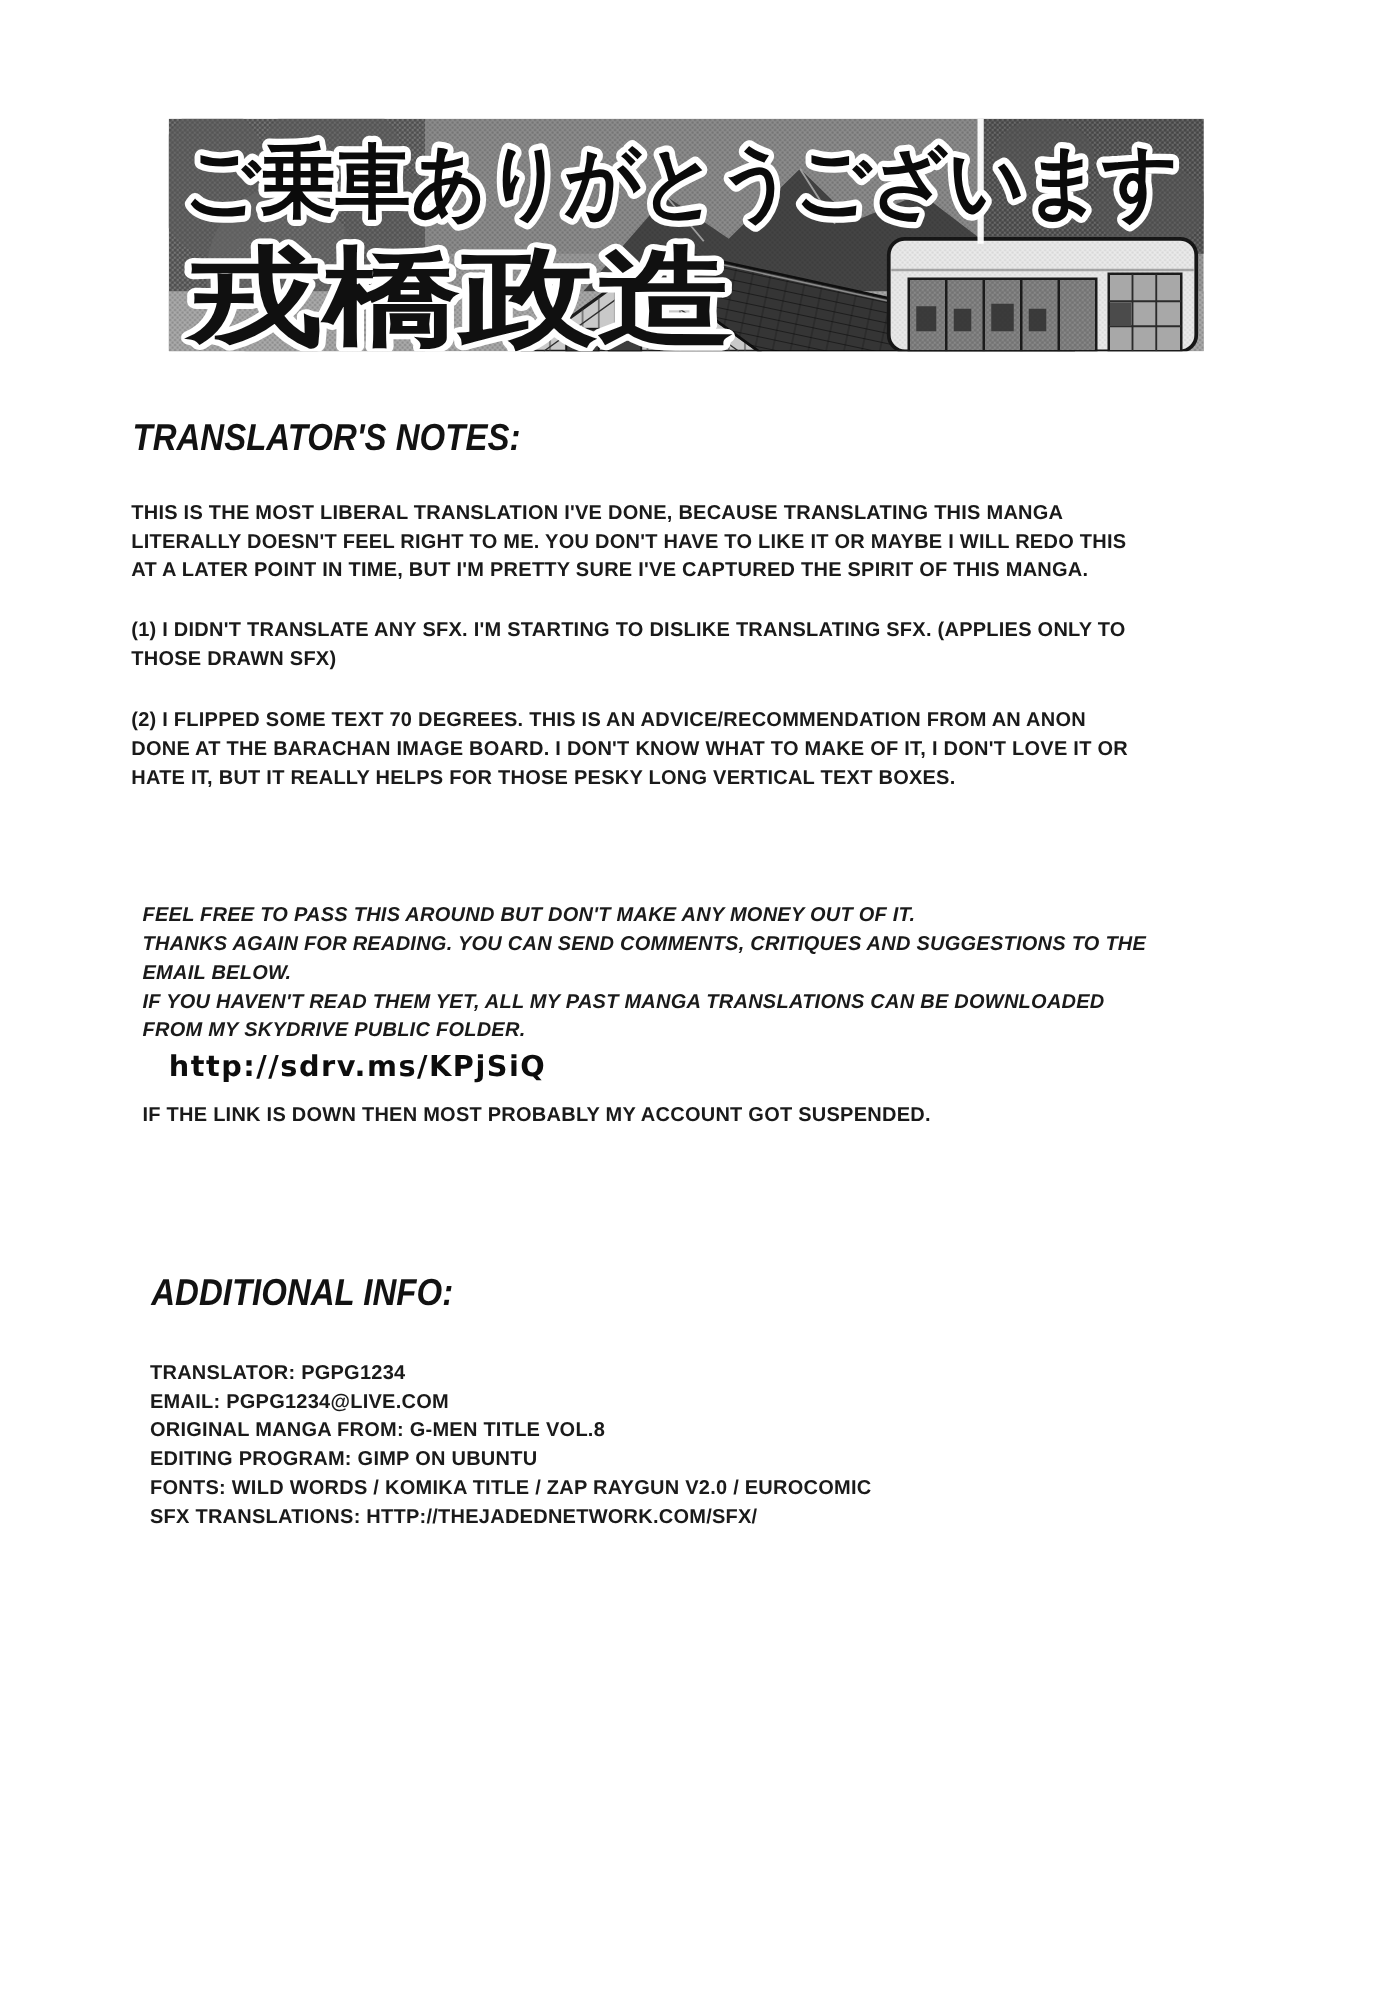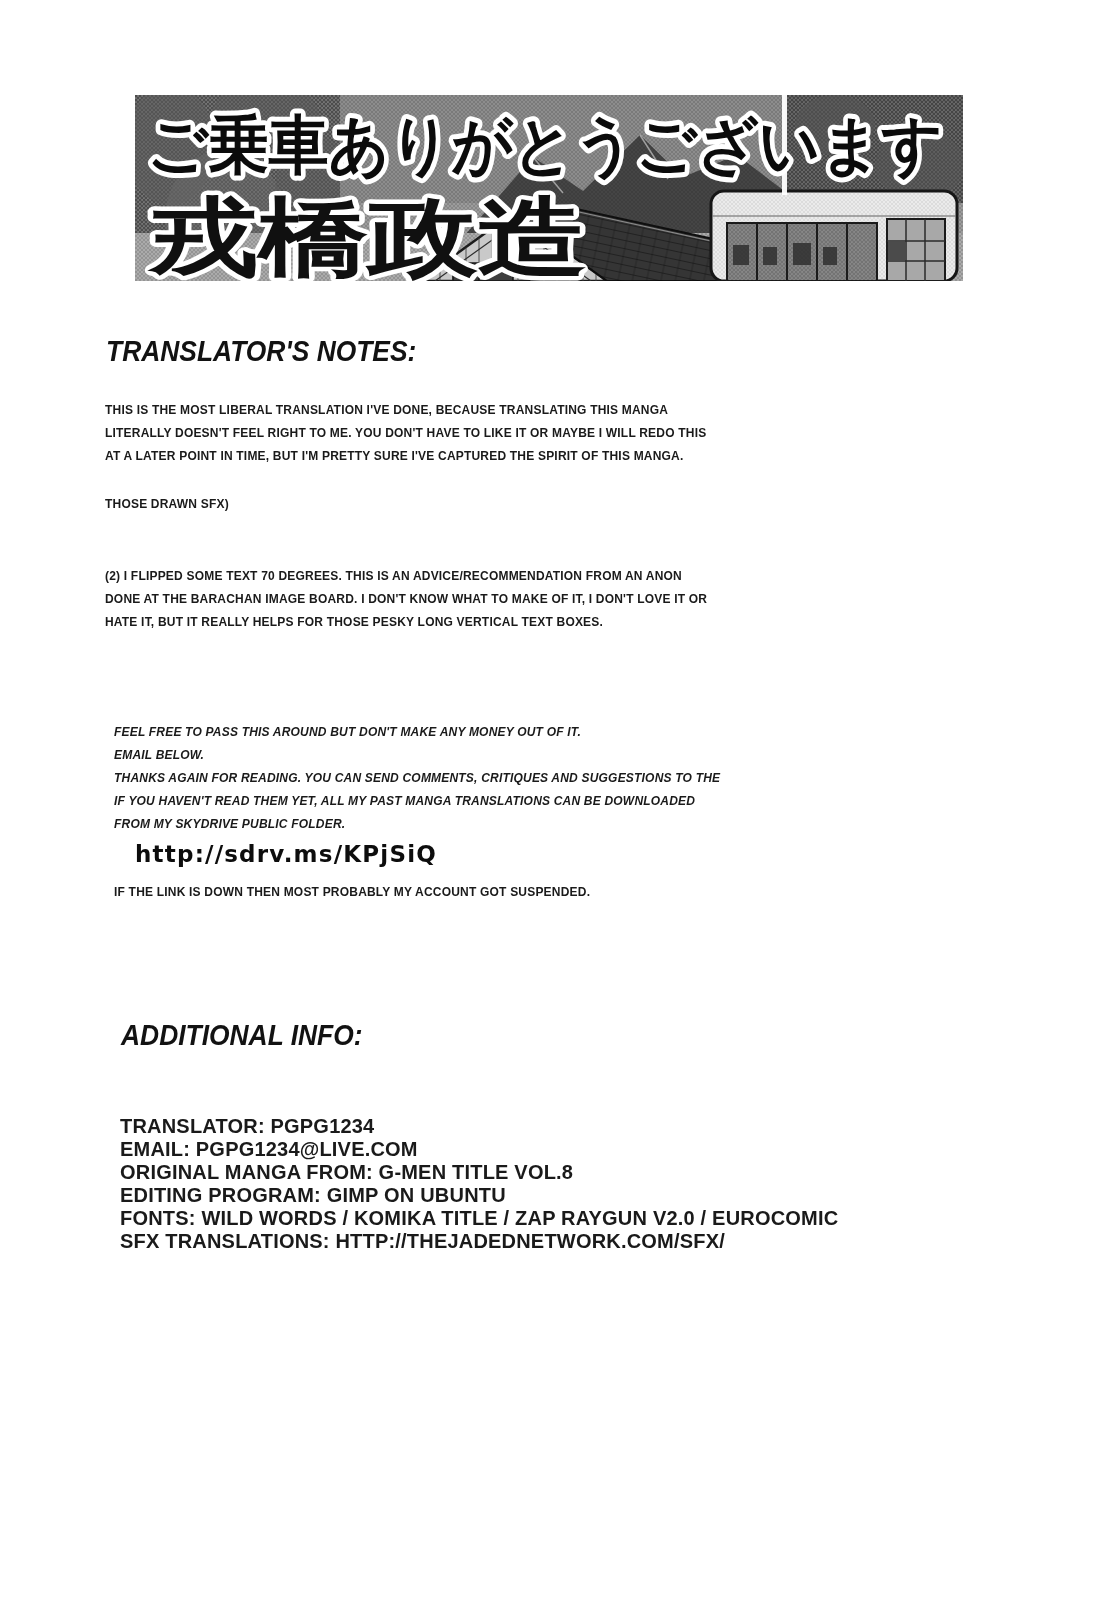--- a/index.html
+++ b/index.html
@@ -32,21 +32,21 @@
     transform-origin: left top;
     white-space: nowrap;
   }
   .h-notes { left: 106px; top: 334px; }
   .h-info  { left: 121px; top: 1018px; }
 
   .comic-text {
     position: absolute;
     font-family: "Liberation Sans", sans-serif;
     font-weight: bold;
-    font-size: 12px;
+    font-size: 16px;
     line-height: 23px;
     letter-spacing: 0.2px;
     color: #1a1a1a;
     white-space: nowrap;
   }
   .p1 { left: 105px; top: 399px; }
   .p2 { left: 105px; top: 493px; }
   .p3 { left: 105px; top: 565px; }
   .closing { left: 114px; top: 721px; font-style: italic; }
   .link-note { left: 114px; top: 881px; }
@@ -56,21 +56,21 @@
     left: 135px; top: 841px;
     width: 760px;
     text-align: left;
     font-family: "DejaVu Sans", sans-serif;
     font-weight: bold;
     font-size: 23px;
     letter-spacing: 1.2px;
     color: #0d0d0d;
     white-space: nowrap;
   }
-  .info-list { left: 120px; top: 1087px; line-height: 23px; font-size: 20px; margin-top: 28px; }
+  .info-list { left: 120px; top: 1087px; line-height: 23px; font-size: 16px; }
 </style>
 </head>
 <body>
 
 <div class="page">
 
   <div class="banner">
     <svg viewBox="0 0 828 186" xmlns="http://www.w3.org/2000/svg">
       <defs>
         <pattern id="ht" width="4" height="4" patternUnits="userSpaceOnUse">
@@ -170,33 +170,34 @@
 
   <h1 class="comic-head h-notes">TRANSLATOR'S NOTES:</h1>
 
   <div class="comic-text p1">
     <div>THIS IS THE MOST LIBERAL TRANSLATION I'VE DONE, BECAUSE TRANSLATING THIS MANGA</div>
     <div>LITERALLY DOESN'T FEEL RIGHT TO ME. YOU DON'T HAVE TO LIKE IT OR MAYBE I WILL REDO THIS</div>
     <div>AT A LATER POINT IN TIME, BUT I'M PRETTY SURE I'VE CAPTURED THE SPIRIT OF THIS MANGA.</div>
   </div>
 
   <div class="comic-text p2">
+    <div>(1) I DIDN'T TRANSLATE ANY SFX. I'M STARTING TO DISLIKE TRANSLATING SFX. (APPLIES ONLY TO</div>
     <div>THOSE DRAWN SFX)</div>
   </div>
 
   <div class="comic-text p3">
     <div>(2) I FLIPPED SOME TEXT 70 DEGREES. THIS IS AN ADVICE/RECOMMENDATION FROM AN ANON</div>
     <div>DONE AT THE BARACHAN IMAGE BOARD. I DON'T KNOW WHAT TO MAKE OF IT, I DON'T LOVE IT OR</div>
     <div>HATE IT, BUT IT REALLY HELPS FOR THOSE PESKY LONG VERTICAL TEXT BOXES.</div>
   </div>
 
   <div class="comic-text closing">
     <div>FEEL FREE TO PASS THIS AROUND BUT DON'T MAKE ANY MONEY OUT OF IT.</div>
+    <div>THANKS AGAIN FOR READING. YOU CAN SEND COMMENTS, CRITIQUES AND SUGGESTIONS TO THE</div>
     <div>EMAIL BELOW.</div>
-    <div>THANKS AGAIN FOR READING. YOU CAN SEND COMMENTS, CRITIQUES AND SUGGESTIONS TO THE</div>
     <div>IF YOU HAVEN'T READ THEM YET, ALL MY PAST MANGA TRANSLATIONS CAN BE DOWNLOADED</div>
     <div>FROM MY SKYDRIVE PUBLIC FOLDER.</div>
   </div>
 
   <div class="link-line">http://sdrv.ms/KPjSiQ</div>
 
   <div class="comic-text link-note">IF THE LINK IS DOWN THEN MOST PROBABLY MY ACCOUNT GOT SUSPENDED.</div>
 
   <h2 class="comic-head h-info">ADDITIONAL INFO:</h2>
 

